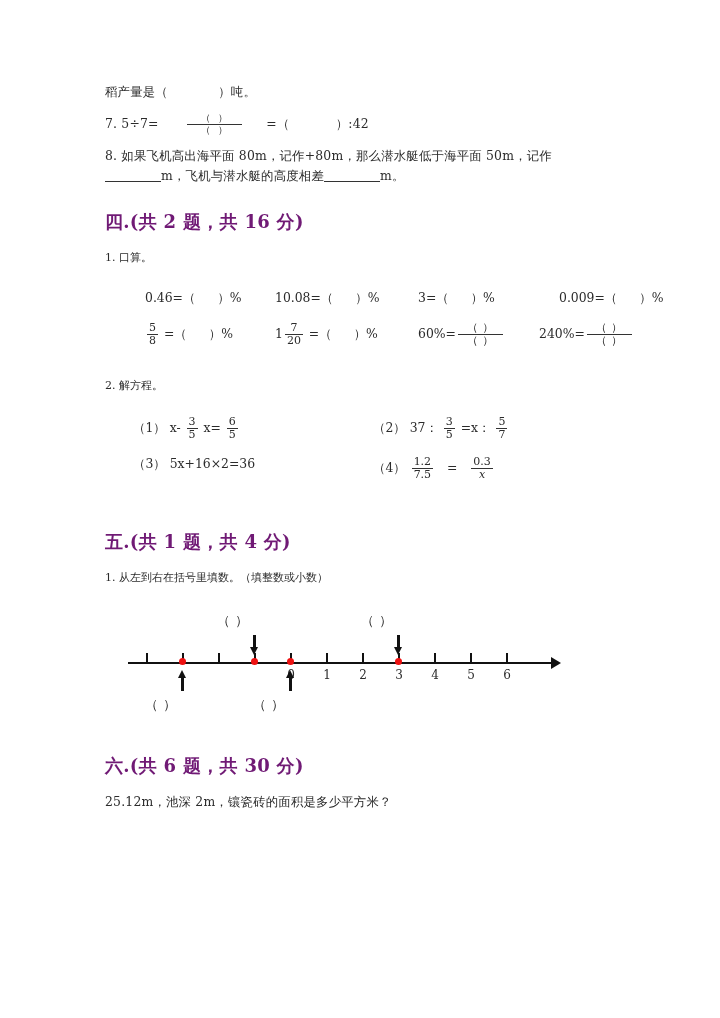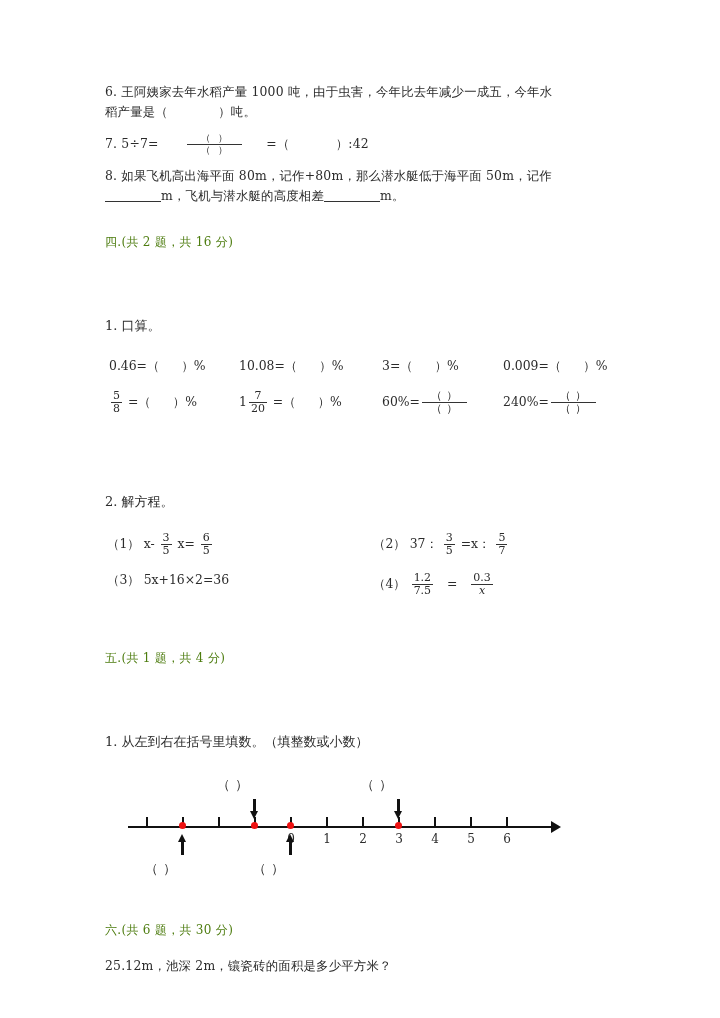--- a/index.html
+++ b/index.html
@@ -34,31 +34,30 @@
     font-size: 12.4px;
     line-height: 20px;
     color: #2b2b2b;
     letter-spacing: 0.2px;
   }
   .gap-sm { height: 8px; }
   .gap-md { height: 16px; }
   .gap-lg { height: 26px; }
 
   .sec-head {
-    font-size: 12px;
-    font-weight: normal;
-    color: #4d7c0f;
+    font-size: 18px;
+    font-weight: bold;
+    color: #701a75;
     line-height: 20px;
     letter-spacing: 0.3px;
   }
   .sub-head {
-    font-size: 13px;
+    font-size: 11px;
     color: #2b2b2b;
     line-height: 20px;
-    margin-top: 48px;
   }
   .paren { letter-spacing: 0.5px; }
   .ul-blank {
     display: inline-block;
     border-bottom: 1px solid #333;
     width: 56px;
     height: 12px;
     vertical-align: -2px;
   }
 
@@ -86,40 +85,41 @@
   .frac.blank-frac .num,
   .frac.blank-frac .den { padding: 0 14px; }
   .mixed { display: inline-block; vertical-align: middle; }
 
   
   .oral-row {
     position: relative;
     height: 26px;
     font-size: 12.4px;
     color: #2b2b2b;
+    margin-left: 36px;
   }
   .oral-cell {
     position: absolute;
     top: 0;
     white-space: nowrap;
   }
 
   
   .eq-row {
     position: relative;
     height: 32px;
     font-size: 12.4px;
     color: #2b2b2b;
   }
   .eq-cell {
     position: absolute;
     top: 0;
     white-space: nowrap;
   }
-  .eq-c1 { left: 2px; }
+  .eq-c1 { left: 28px; }
   .eq-c2 { left: 268px; }
 
   
   .numline-wrap {
     position: relative;
     width: 510px;
     height: 128px;
     margin-left: 0;
   }
   .nl-axis {
@@ -212,21 +212,20 @@
   .nl-paren-top { top: 12px; }
   .nl-paren-bot { top: 96px; }
 </style>
 </head>
 <body>
 
 <div class="page">
   <div class="content">
 
     <div>
-      <div class="q-line">6. 王阿姨家去年水稻产量 1000 吨，由于虫害，今年比去年减少一成五，今年水</div>
       <div class="q-line">
         <span>稻产量是（</span>
         <span style="display:inline-block;width:42px;"></span>
         <span>）吨。</span>
       </div>
     </div>
 
     <div class="gap-sm"></div>
 
     <div class="q-line" style="line-height:28px;">
@@ -264,21 +263,21 @@
     <div class="oral-row">
       <span class="oral-cell" style="left:4px;">
         <span>0.46=（</span><span style="display:inline-block;width:22px;"></span><span>）%</span>
       </span>
       <span class="oral-cell" style="left:134px;">
         <span>10.08=（</span><span style="display:inline-block;width:22px;"></span><span>）%</span>
       </span>
       <span class="oral-cell" style="left:277px;">
         <span>3=（</span><span style="display:inline-block;width:22px;"></span><span>）%</span>
       </span>
-      <span class="oral-cell" style="left:398px;">
+      <span class="oral-cell" style="left:418px;">
         <span>0.009=（</span><span style="display:inline-block;width:22px;"></span><span>）%</span>
       </span>
     </div>
 
     <div style="height:4px;"></div>
 
     <div class="oral-row" style="height:30px;">
       <span class="oral-cell" style="left:4px;top:2px;">
         <span class="frac big">
           <span class="num">5</span>

